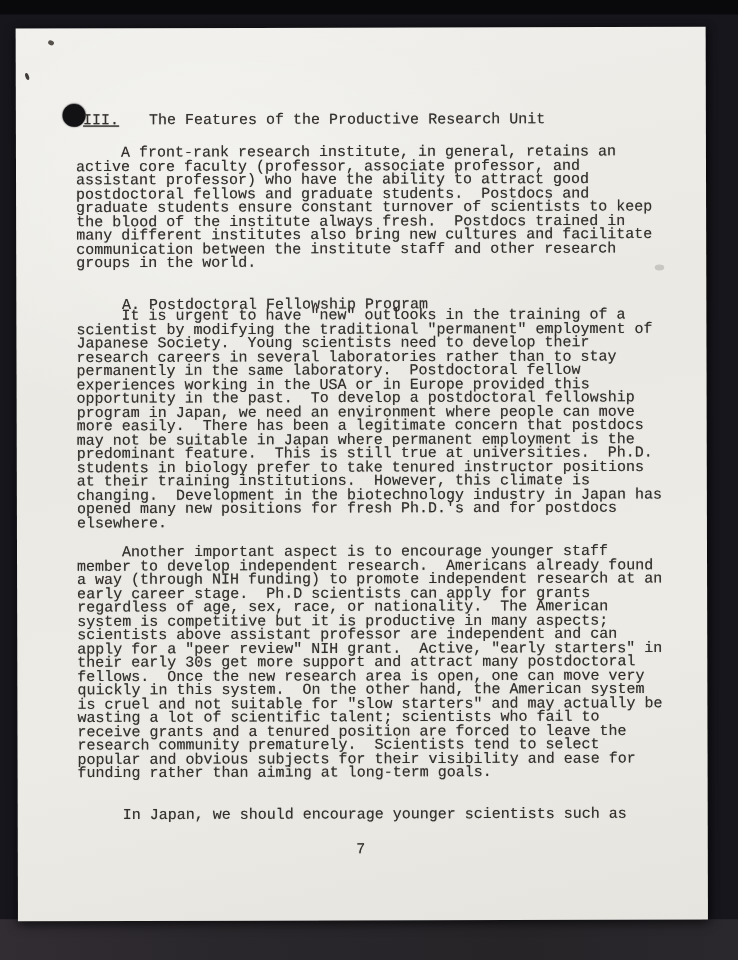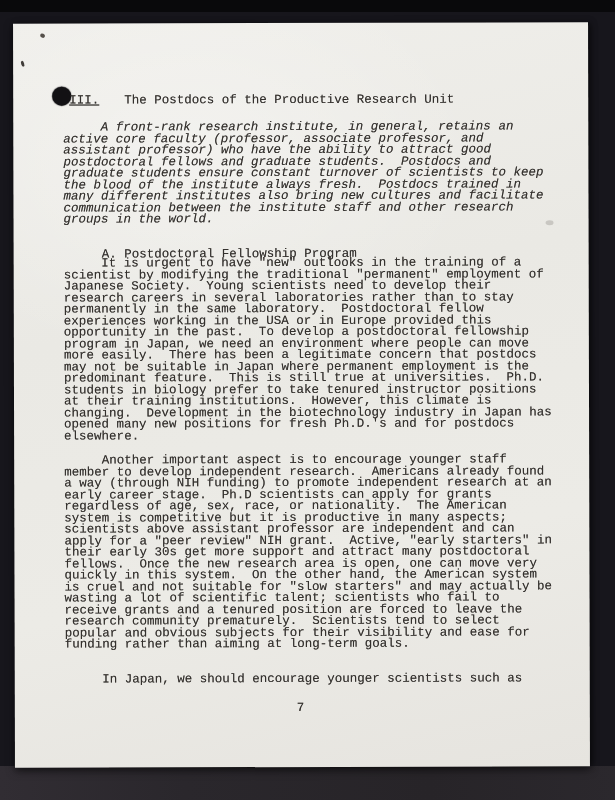--- a/index.html
+++ b/index.html
@@ -33,21 +33,21 @@
     font-size: 12.5px;
     line-height: 11.5px;
     color: #33302d;
     white-space: pre;
     letter-spacing: 0;
     text-shadow: 0 0 0.6px rgba(45,42,40,0.55);
   }
   .title-line   { top: 72px; left: 0; width: 100%; height: 12px; }
   .title-numeral{ position: absolute; left: 56px; top: 0; text-decoration: underline; }
   .title-text   { position: absolute; left: 111px; top: 0; }
-  .para-1  { top: 99px;  left: 50px; font-style: italic; }
+  .para-1  { top: 99px;  left: 50px; }
   .head-a  { top: 226px; left: 88px; }
   .para-2  { top: 235px; left: 50px; }
   .head-b  { top: 424px; left: 88px; }
   .para-3  { top: 432px; left: 50px; }
   .para-4  { top: 651px; left: 50px; }
   .page-no { top: 680px; left: 282px; }
   .hole-punch {
     position: absolute; left: 39px; top: 63px; width: 19px; height: 19px;
     background: #121114; border-radius: 50%;
     box-shadow: 0 0 1px 0.5px rgba(18,17,20,0.6);
@@ -65,21 +65,21 @@
 
 <div class="paper">
 
   <div class="hole-punch"></div>
   <div class="speck speck-1"></div>
   <div class="speck speck-2"></div>
   <div class="speck speck-3"></div>
 
   <div class="tw title-line">
     <span class="title-numeral">III.</span>
-    <span class="title-text">The Postdocs of the Productive Research Unit</span>
+    <span class="title-text">The Features of the Productive Research Unit</span>
   </div>
 
   <div class="tw para-1">     A front-rank research institute, in general, retains an
 active core faculty (professor, associate professor, and
 assistant professor) who have the ability to attract good
 postdoctoral fellows and graduate students.  Postdocs and
 graduate students ensure constant turnover of scientists to keep
 the blood of the institute always fresh.  Postdocs trained in
 many different institutes also bring new cultures and facilitate
 communication between the institute staff and other research

